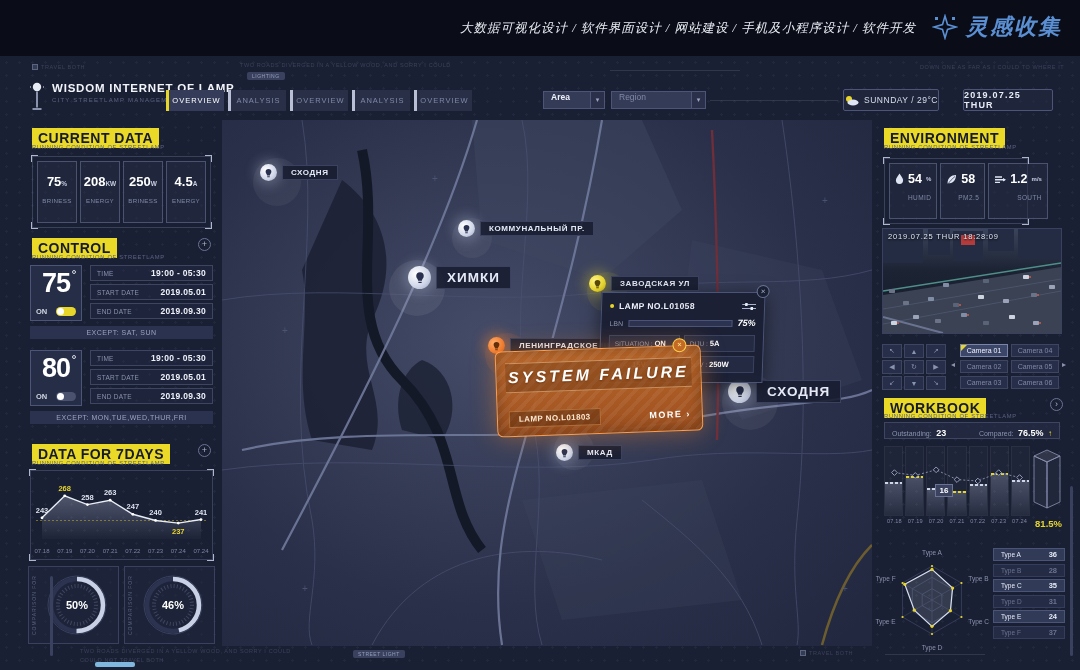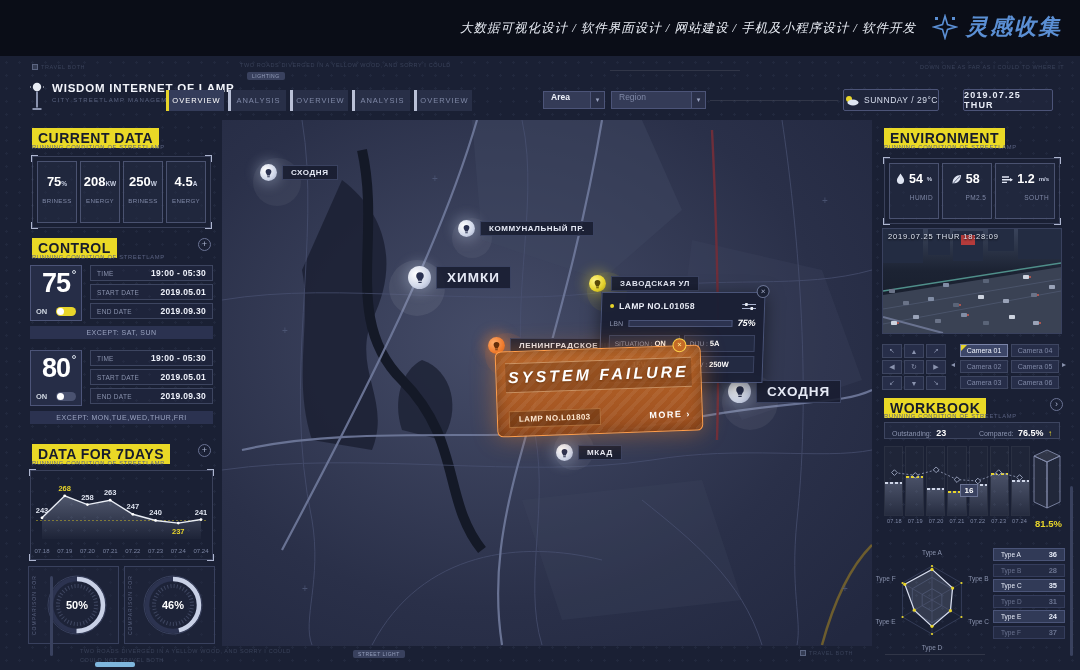--- a/index.html
+++ b/index.html
@@ -492,21 +492,21 @@
         <div class="frow">
           <span class="flamp">LAMP NO.L01803</span>
           <span class="fmore">MORE ›</span>
         </div>
       </div>
     </div>
 
     <div class="panel" style="left:880px;top:72px;width:184px;height:100px">
       <span class="badge" style="left:4px;top:0">ENVIRONMENT</span>
       <span class="psub" style="left:4px;top:16px">RUNNING CONDITION OF STREETLAMP</span>
-      <div class="frame" style="left:4px;top:30px;width:176px;height:66px">
+      <div class="frame" style="left:4px;top:30px;width:144px;height:66px">
           <div class="bc"></div>
         <div class="stats" style="inset:4px">
           <div class="estat">
             <div class="top">
                 <svg width="9" height="12" viewBox="0 0 10 12">
                   <path d="M5 0 C7 3 9 5.5 9 7.5 A4 4 0 1 1 1 7.5 C1 5.5 3 3 5 0Z" fill="#dfe5f2"></path>
                 </svg>
                 <span class="v">54</span>
                 <span class="u">%</span>
               </div>
@@ -646,21 +646,21 @@
         <svg id="barline" width="146" height="70">
             <polyline points="10.428571428571429,26.6 31.285714285714285,29.400000000000006 52.142857142857146,23.799999999999997 73,33.6 93.85714285714286,35 114.71428571428571,26.6 135.57142857142858,31.5" fill="none" stroke="#9aa3c0" stroke-width="0.8" stroke-dasharray="2 2"></polyline>
             <rect x="8.428571428571429" y="24.6" width="4" height="4" transform="rotate(45 10.428571428571429 26.6)" fill="#1a2033" stroke="#aab3cf" stroke-width="0.8"></rect>
             <rect x="29.285714285714285" y="27.400000000000006" width="4" height="4" transform="rotate(45 31.285714285714285 29.400000000000006)" fill="#1a2033" stroke="#aab3cf" stroke-width="0.8"></rect>
             <rect x="50.142857142857146" y="21.799999999999997" width="4" height="4" transform="rotate(45 52.142857142857146 23.799999999999997)" fill="#1a2033" stroke="#aab3cf" stroke-width="0.8"></rect>
             <rect x="71" y="31.6" width="4" height="4" transform="rotate(45 73 33.6)" fill="#1a2033" stroke="#aab3cf" stroke-width="0.8"></rect>
             <rect x="91.85714285714286" y="33" width="4" height="4" transform="rotate(45 93.85714285714286 35)" fill="#1a2033" stroke="#aab3cf" stroke-width="0.8"></rect>
             <rect x="112.71428571428571" y="24.6" width="4" height="4" transform="rotate(45 114.71428571428571 26.6)" fill="#1a2033" stroke="#aab3cf" stroke-width="0.8"></rect>
             <rect x="133.57142857142858" y="29.5" width="4" height="4" transform="rotate(45 135.57142857142858 31.5)" fill="#1a2033" stroke="#aab3cf" stroke-width="0.8"></rect>
           </svg>
-        <div id="bartip" style="left: 76px; bottom: 31.2px; top: auto; margin-top: 48px;">16</div>
+        <div id="bartip" style="left: 51px; bottom: 31.2px; top: auto; margin-top: 48px;">16</div>
         <div id="barlabels">
             <div class="wlab">07.18</div>
             <div class="wlab">07.19</div>
             <div class="wlab">07.20</div>
             <div class="wlab">07.21</div>
             <div class="wlab">07.22</div>
             <div class="wlab">07.23</div>
             <div class="wlab">07.24</div>
           </div>
       </div>

